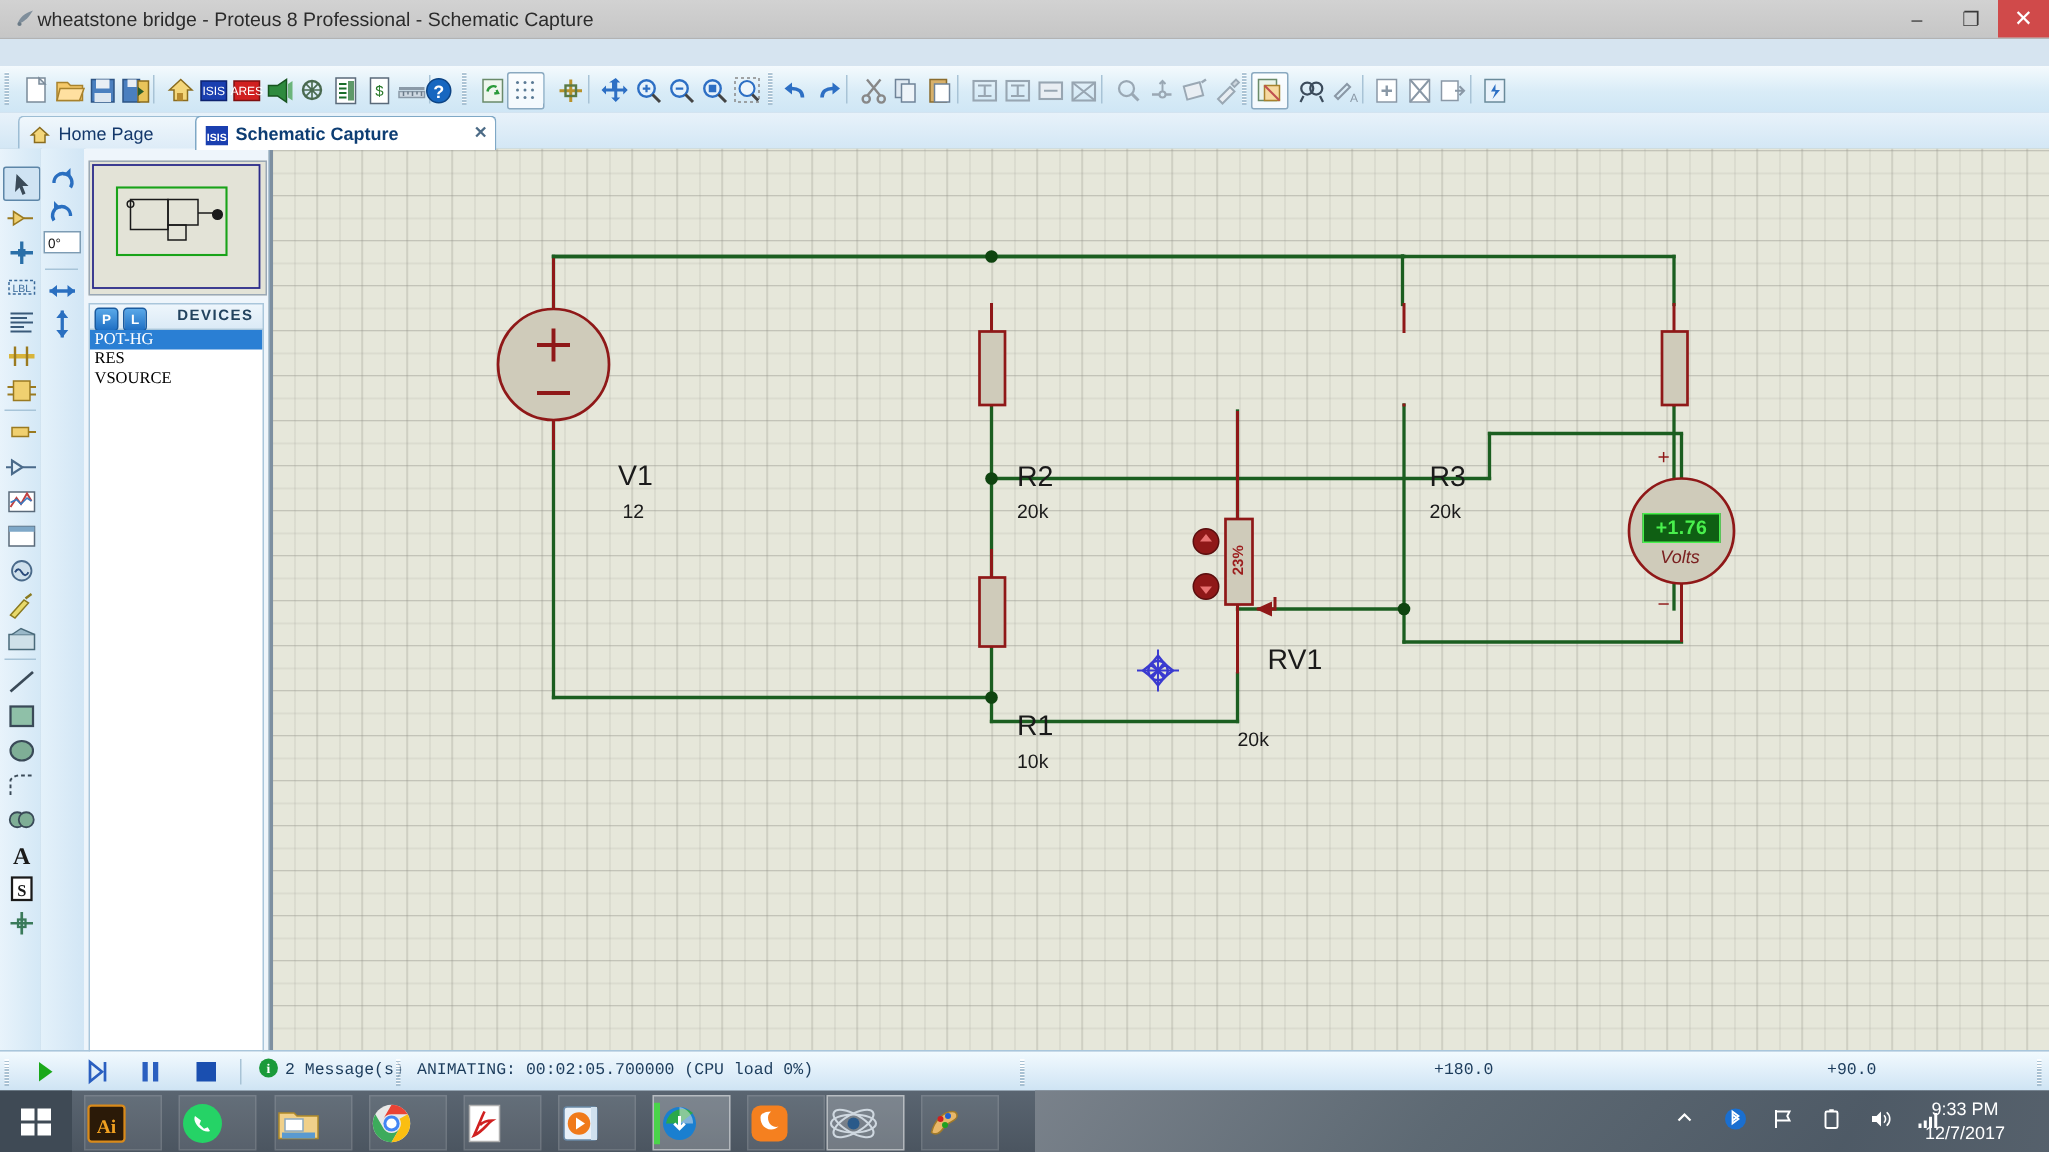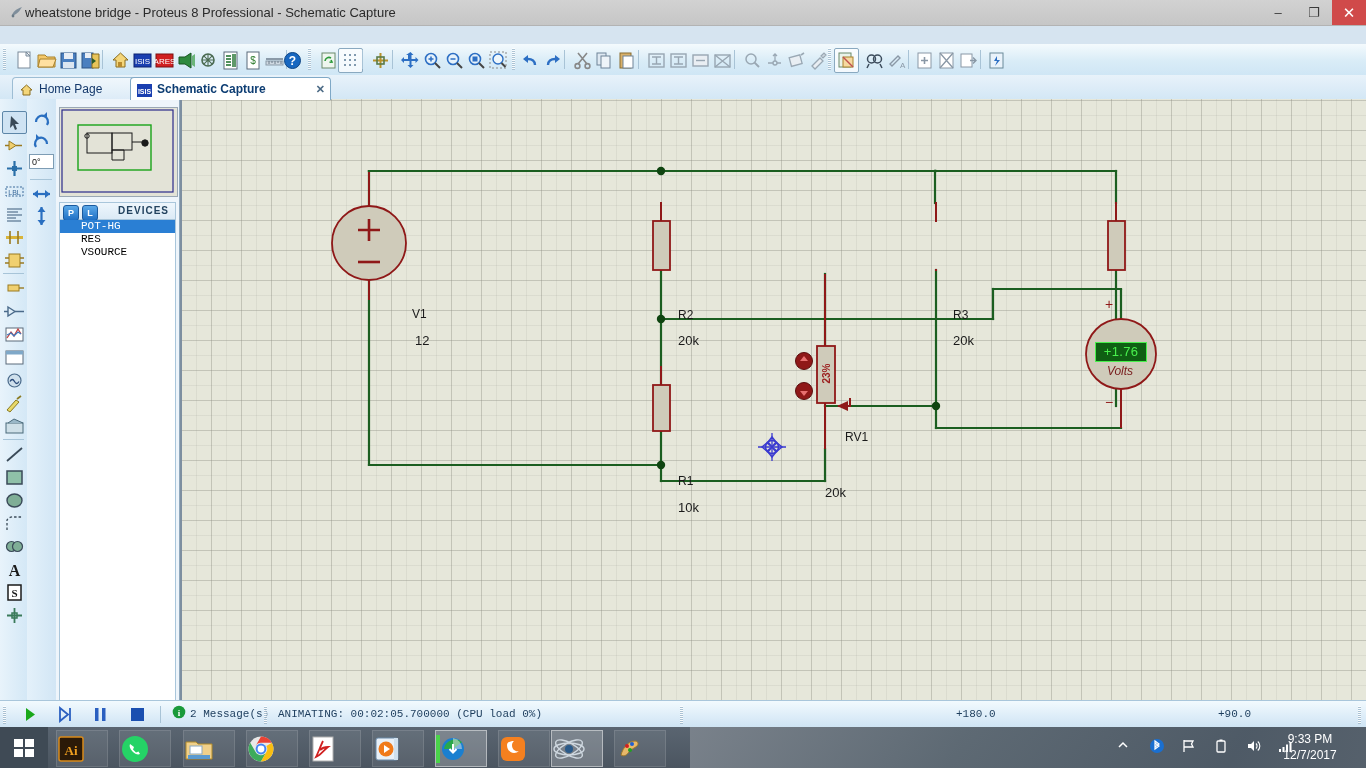--- a/index.html
+++ b/index.html
@@ -72,45 +72,45 @@
     border:1px solid #9aa8b5;}
   .devhdr{position:absolute;left:3px;top:103px;width:117px;height:18px;
     background:linear-gradient(#eef6fc,#dbeaf6);border:1px solid #a9c6db;box-sizing:border-box;}
   .devhdr .ttl{position:absolute;right:6px;top:2px;font-size:10px;font-weight:bold;
     letter-spacing:1px;color:#23435f;}
   .plbtn{position:absolute;top:2px;width:14px;height:14px;border-radius:3px;
     background:linear-gradient(#5aa8e8,#1f6fc4);color:#fff;font-size:9px;font-weight:bold;
     line-height:14px;text-align:center;border:1px solid #1a5a9e;}
   .devlist{position:absolute;left:3px;top:121px;width:117px;height:575px;background:#fff;
     border:1px solid #a9c6db;border-top:none;box-sizing:border-box;overflow:hidden;}
-  .devitem{height:13px;line-height:13px;font-size:11px;color:#000;padding-left:21px;cursor:default;
-    font-family:Liberation Mono, monospace;}
+  .devitem{height:13px;line-height:13px;font-size:11px;color:#000;padding-left:3px;cursor:default;
+    font-family:Liberation Serif, serif;}
   .devitem.sel{background:#2a7fd4;color:#fff;}
 
   
   .canvaswrap{position:absolute;left:179px;top:99px;width:1187px;height:601px;
     background:#e6e7da;overflow:hidden;border-left:1px solid #8fa8bd;}
   .grid{position:absolute;left:0;top:0;width:1187px;height:601px;
     background-image:
       linear-gradient(to right,rgba(140,140,130,.30) 1px,transparent 1px),
       linear-gradient(to bottom,rgba(140,140,130,.30) 1px,transparent 1px),
       linear-gradient(to right,rgba(160,160,150,.16) 1px,transparent 1px),
       linear-gradient(to bottom,rgba(160,160,150,.16) 1px,transparent 1px);
     background-size:30px 30px,30px 30px,15px 15px,15px 15px;
     background-position:1px 1px,1px 1px,1px 1px,1px 1px;}
   .sheetborder{position:absolute;left:0;top:0;width:1187px;height:601px;
     border-left:2px solid #7d8fa0;box-sizing:border-box;}
   svg.sch{position:absolute;left:0;top:0;width:1187px;height:601px;}
 
   .lbl{position:absolute;font-family:"Liberation Sans",sans-serif;color:#1a1a1a;}
-  .lbl.big{font-size:12px;}
+  .lbl.big{font-size:19px;}
   .lbl.small{font-size:13px;}
 
   .vmreadout{position:absolute;background:#0f5f13;color:#49f04d;
-    font-size:13px;font-weight:normal;text-align:center;border:1px solid #49f04d;
+    font-size:13px;font-weight:bold;text-align:center;border:1px solid #49f04d;
     font-family:"Liberation Sans",sans-serif;letter-spacing:.3px;}
   .vmunits{position:absolute;font-size:12px;font-style:italic;color:#7a2020;text-align:center;}
   .potpct{position:absolute;font-size:10px;color:#9b1c1c;font-weight:bold;
     transform:rotate(-90deg);transform-origin:center;}
 
   
   .statusbar{position:absolute;left:0;top:700px;width:1366px;height:27px;
     background:linear-gradient(#f2fafe,#dcecf8 60%,#cde3f3);border-top:1px solid #a9c6db;}
   .sbtn{position:absolute;top:4px;width:24px;height:19px;}
   .sbsep{position:absolute;top:5px;width:1px;height:17px;background:#a8c3d6;}

